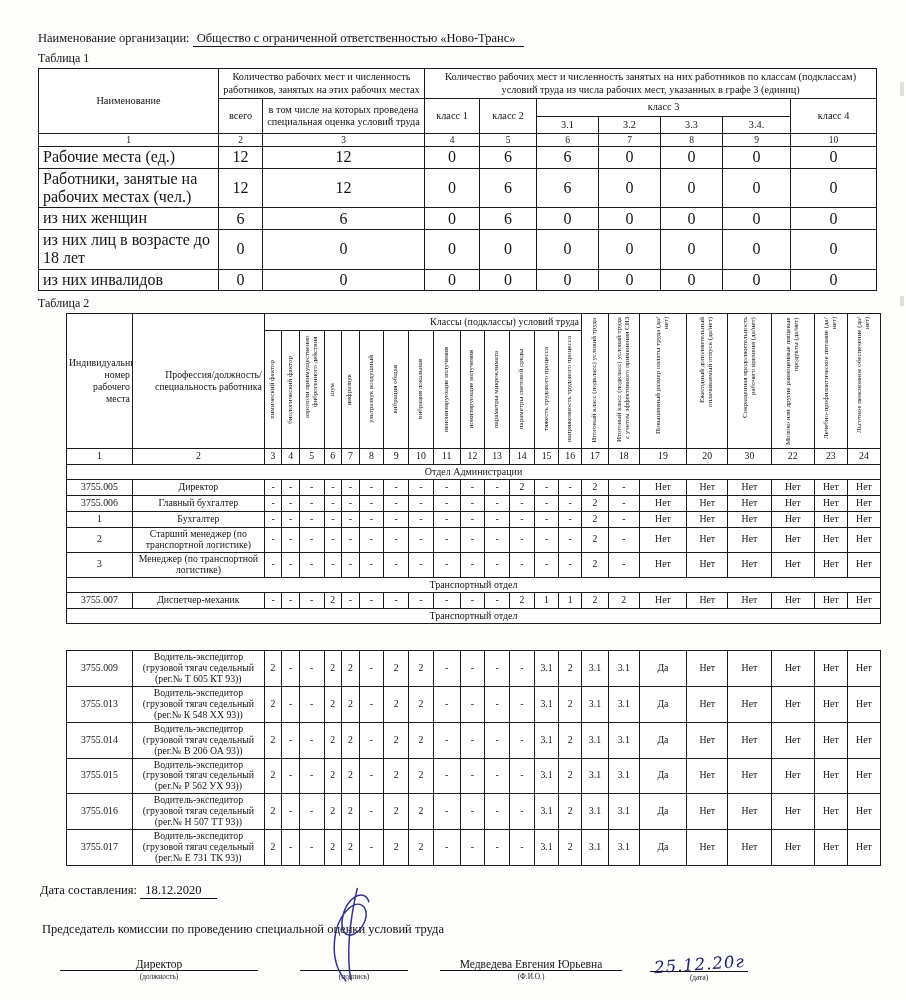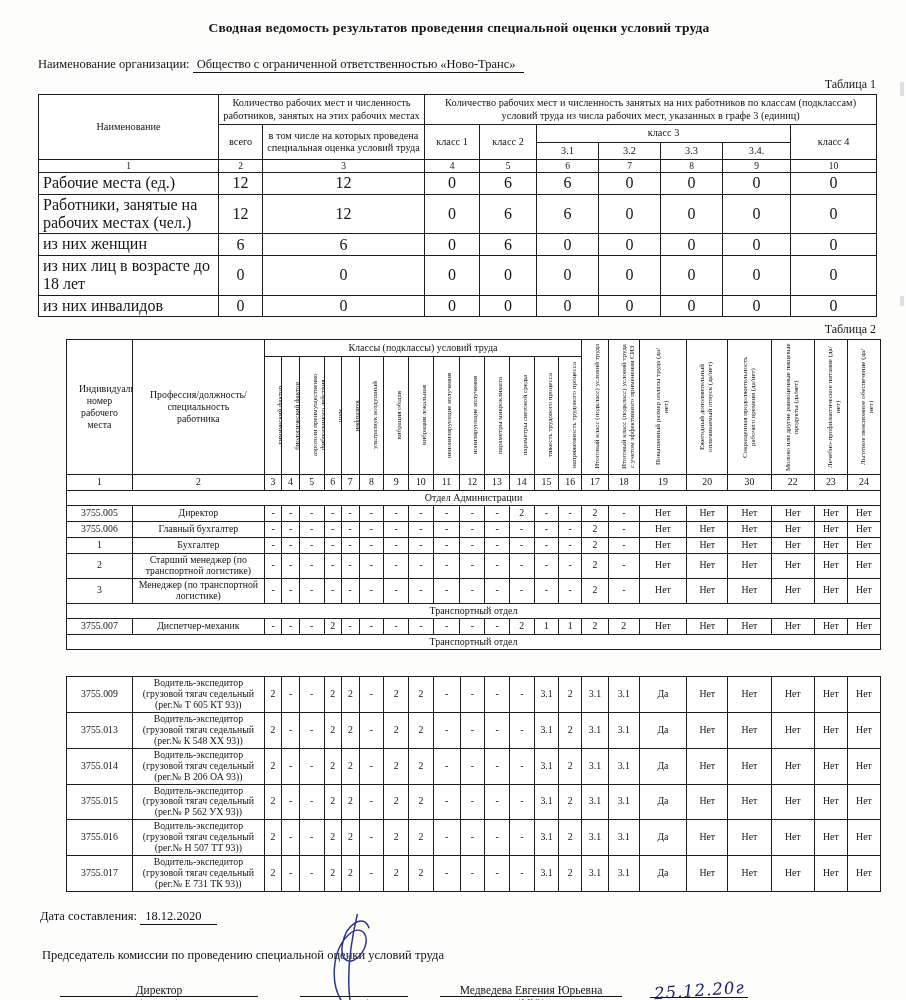--- a/index.html
+++ b/index.html
@@ -6,32 +6,32 @@
   body{
     width:906px;height:1000px;overflow:hidden;position:relative;
     background:#fdfdfc;color:#141414;
     font-family:"Liberation Serif", serif;
     -webkit-font-smoothing:antialiased;
   }
   .page{padding:10px 26px 0 38px;position:relative;}
   .title{text-align:center;font-weight:bold;font-size:13.5px;margin-top:10px;letter-spacing:.2px;}
   .orgline{margin-top:21px;font-size:12.5px;}
   .org-value{border-bottom:1.2px solid #141414;padding:0 8px 1px 4px;}
-  .tbl-caption{text-align:right;font-size:12px;margin:5px 4px 2px 0;}
+  .tbl-caption{text-align:left;font-size:12px;margin:5px 4px 2px 0;}
   table{border-collapse:collapse;table-layout:fixed;background:#fff;}
   th,td{border:1px solid #1c1c1c;font-weight:normal;overflow:hidden;}
   
   .t1{width:838px;}
   .t1 th{font-size:10.3px;line-height:1.22;padding:2px 3px;text-align:center;vertical-align:middle;}
   .t1 td{font-size:16px;text-align:center;padding:1px 3px;height:13px;vertical-align:middle;}
   .t1 td.lbl{text-align:left;padding-left:4px;line-height:1.15;}
   .numrow td{font-size:9.5px;height:12px;padding:0 1px;}
   
   .t2{width:815px;margin-left:28px;}
-  .t2 th{font-size:9.8px;line-height:1.2;padding:1px 12px;text-align:center;vertical-align:middle;}
+  .t2 th{font-size:9.8px;line-height:1.2;padding:1px 2px;text-align:right;vertical-align:middle;}
   .t2 th.grp{height:14px;font-size:10px;}
   .t2 td{font-size:9.8px;text-align:center;padding:1px 2px;height:13px;vertical-align:middle;line-height:1.12;}
   .t2 td.prof{padding:1px 3px;}
   .t2 td.section{height:12px;font-size:10px;}
   .vt{display:block;writing-mode:vertical-rl;transform:rotate(180deg);
       font-size:7px;line-height:1.12;max-height:106px;margin:2px auto;white-space:normal;}
   .vt2{max-height:128px;}
   .t3{margin-top:26px;}
   .t3 td{height:24px;}
   
@@ -51,21 +51,20 @@
         transform:rotate(-4deg);position:relative;top:3px;letter-spacing:1px;white-space:nowrap;}
   .squiggle{position:absolute;left:50%;transform:translateX(-50%);bottom:-22px;overflow:visible;pointer-events:none;}
   .squiggle path{stroke:#1d2180;stroke-width:1.8;fill:none;stroke-linecap:round;opacity:.92;}
   .artifact{position:absolute;background:#c6c6c6;opacity:.55;}
 </style>
 </head>
 <body>
 
 <div class="page">
 
-  <div class="title">Сводная ведомость результатов проведения специальной оценки условий труда</div>
 
   <div class="orgline">
     <span>Наименование организации:</span>
     <span class="org-value">Общество с ограниченной ответственностью «Ново-Транс»</span>
   </div>
 
   <div class="tbl-caption">Таблица 1</div>
 
   <table class="t1" id="t1">
     <colgroup>

